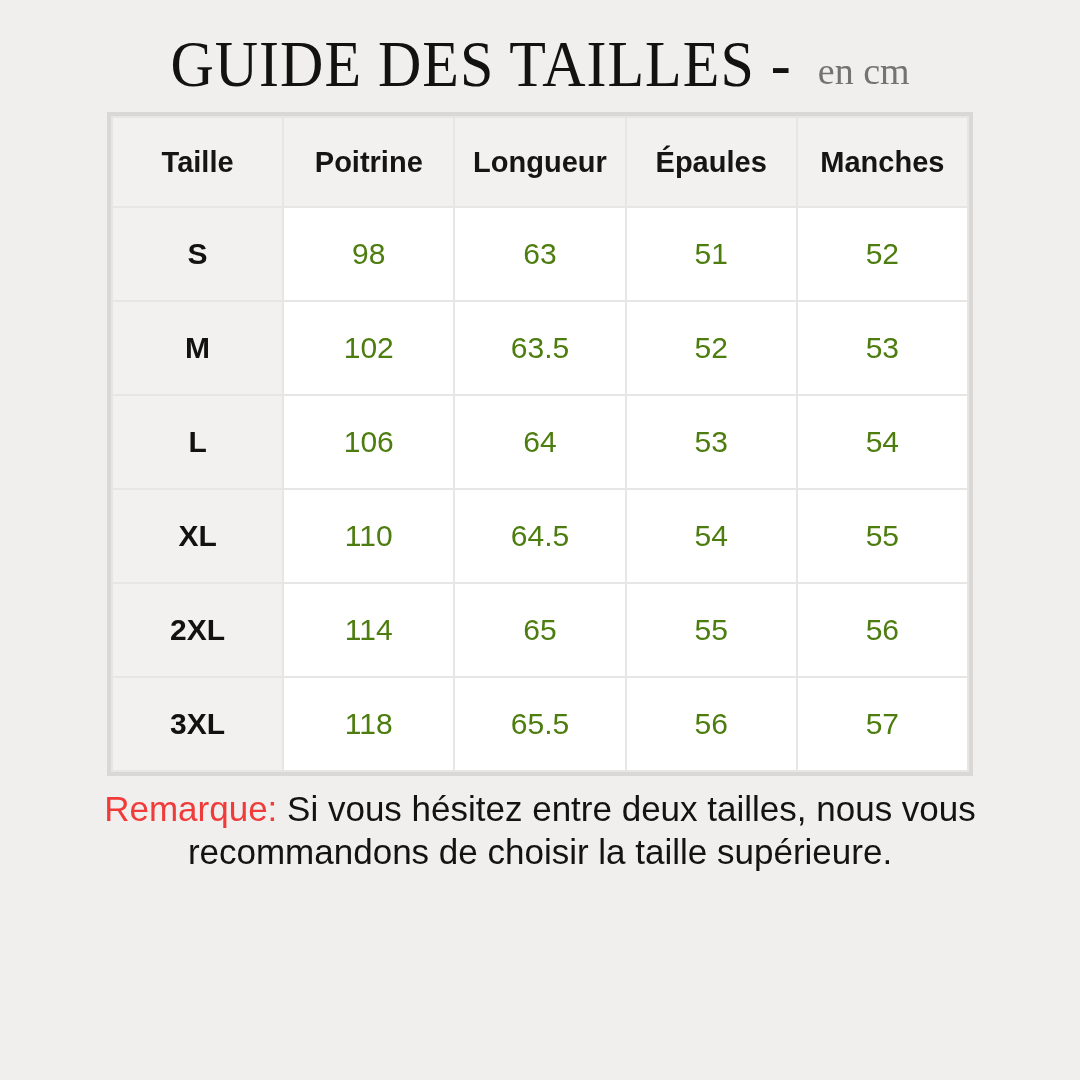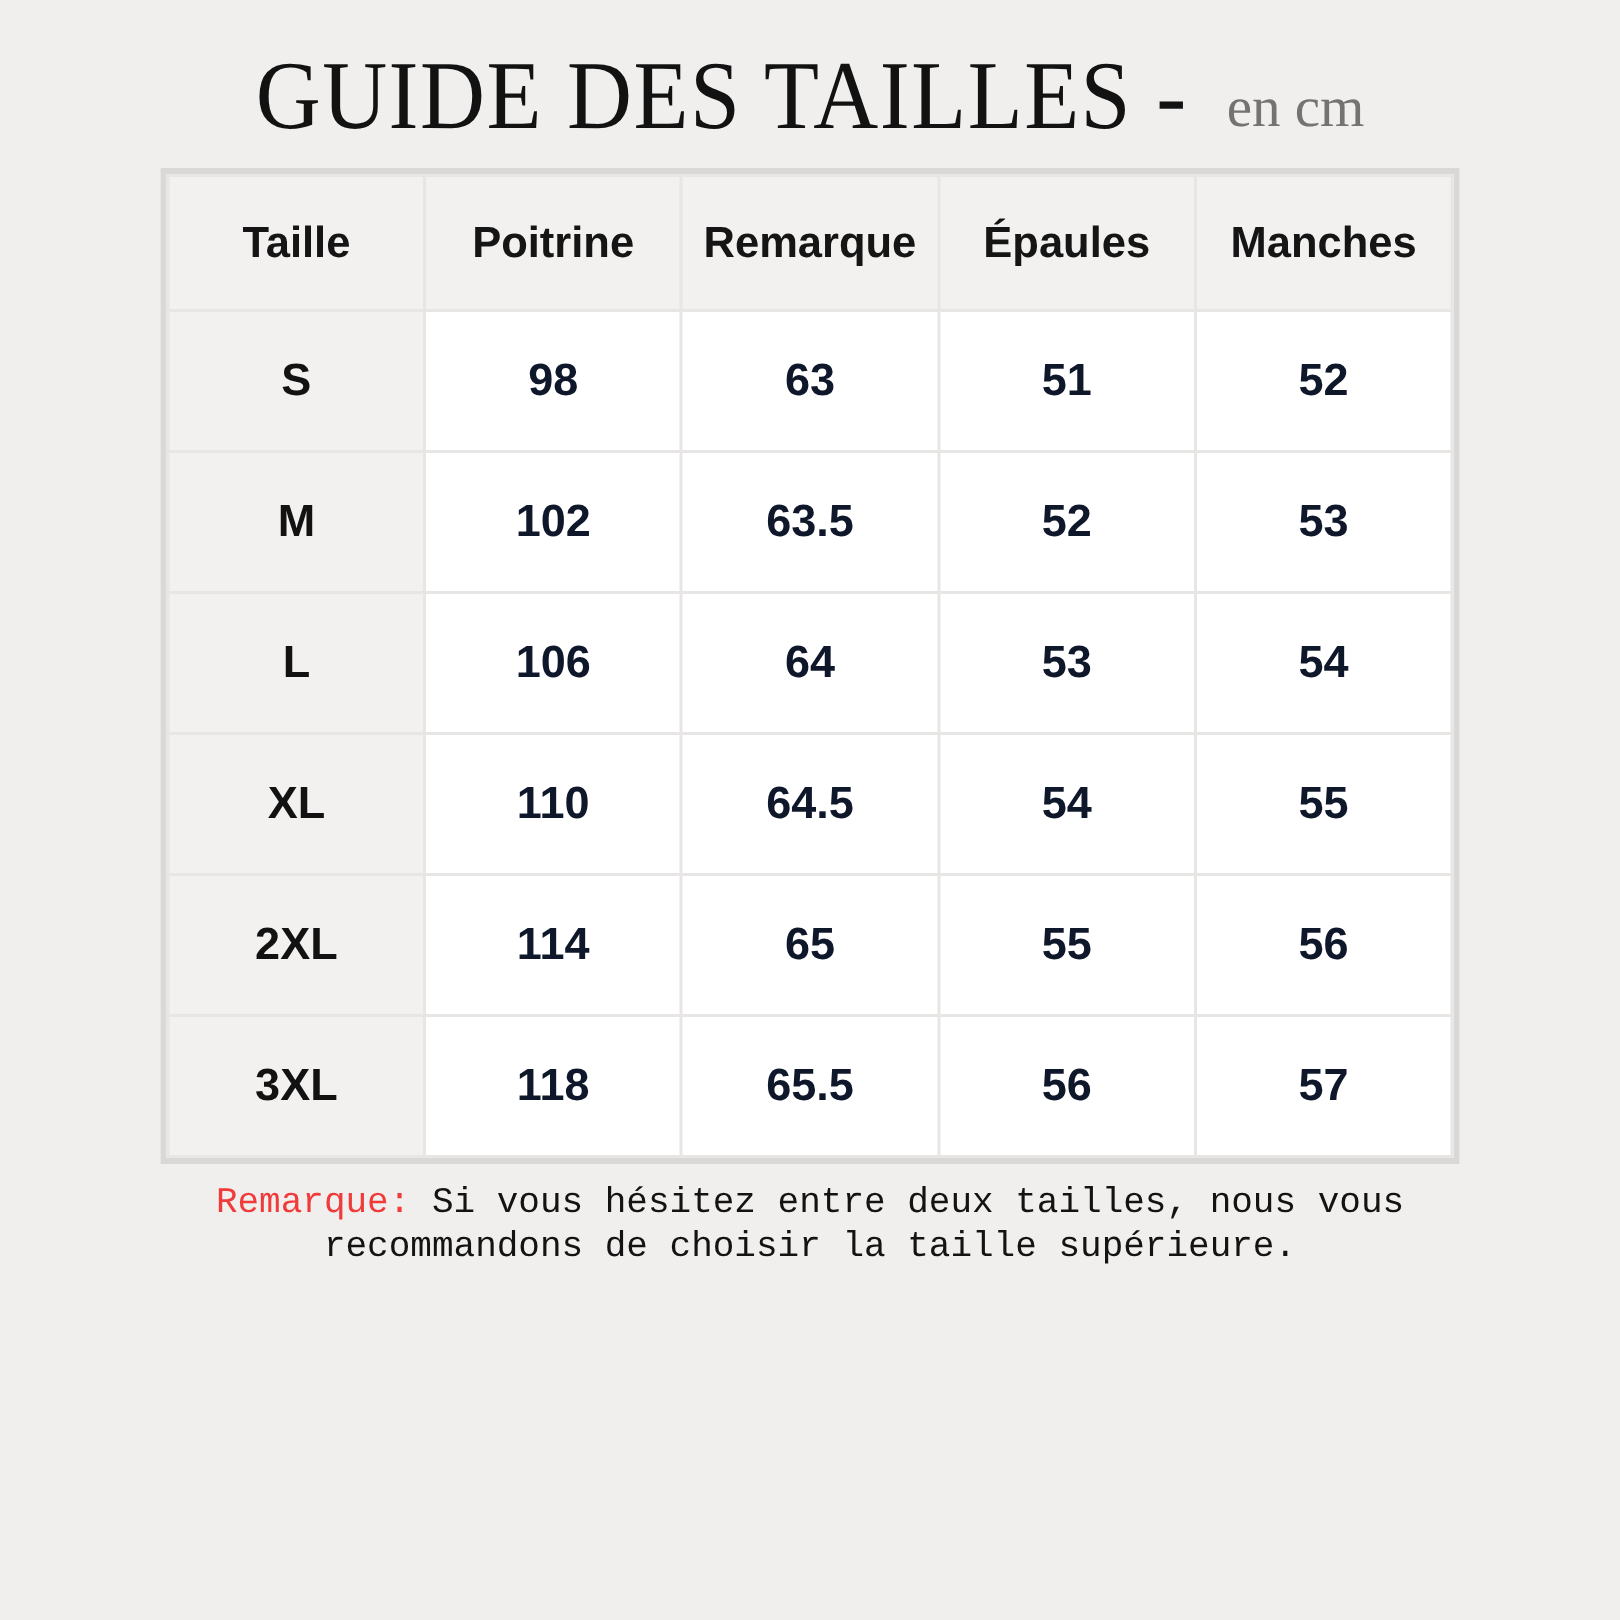--- a/index.html
+++ b/index.html
@@ -67,35 +67,35 @@
     height: 88px;
     background: #f2f1ef;
     font-size: 29px;
     font-weight: 700;
     color: #151515;
   }
   table.size-table tbody td {
     height: 92px;
     background: #ffffff;
     font-size: 30px;
-    font-weight: 700;
-    color: #0f172a;
+    font-weight: 400;
+    color: #4d7c0f;
   }
   table.size-table tbody td.row-label {
     background: #f2f1ef;
     font-weight: 700;
     color: #121212;
   }
   
   .note {
     margin-top: 12px;
     max-width: 950px;
     text-align: center;
-    font-family: Liberation Mono, monospace;
-    font-size: 24px;
+    font-family: Liberation Sans, sans-serif;
+    font-size: 35px;
     line-height: 1.22;
     color: #131313;
   }
   .note-label {
     color: #f03b3b;
   }
 </style>
 </head>
 <body>
 
@@ -105,21 +105,21 @@
     <span class="title-main">GUIDE DES TAILLES -</span>
     <span class="title-unit">en cm</span>
   </div>
 
   <div class="table-wrap">
     <table class="size-table">
       <thead>
         <tr>
           <th>Taille</th>
           <th>Poitrine</th>
-          <th>Remarque</th>
+          <th>Longueur</th>
           <th>Épaules</th>
           <th>Manches</th>
         </tr>
       </thead>
       <tbody>
         <tr>
           <td class="row-label">S</td>
           <td>98</td>
           <td>63</td>
           <td>51</td>

